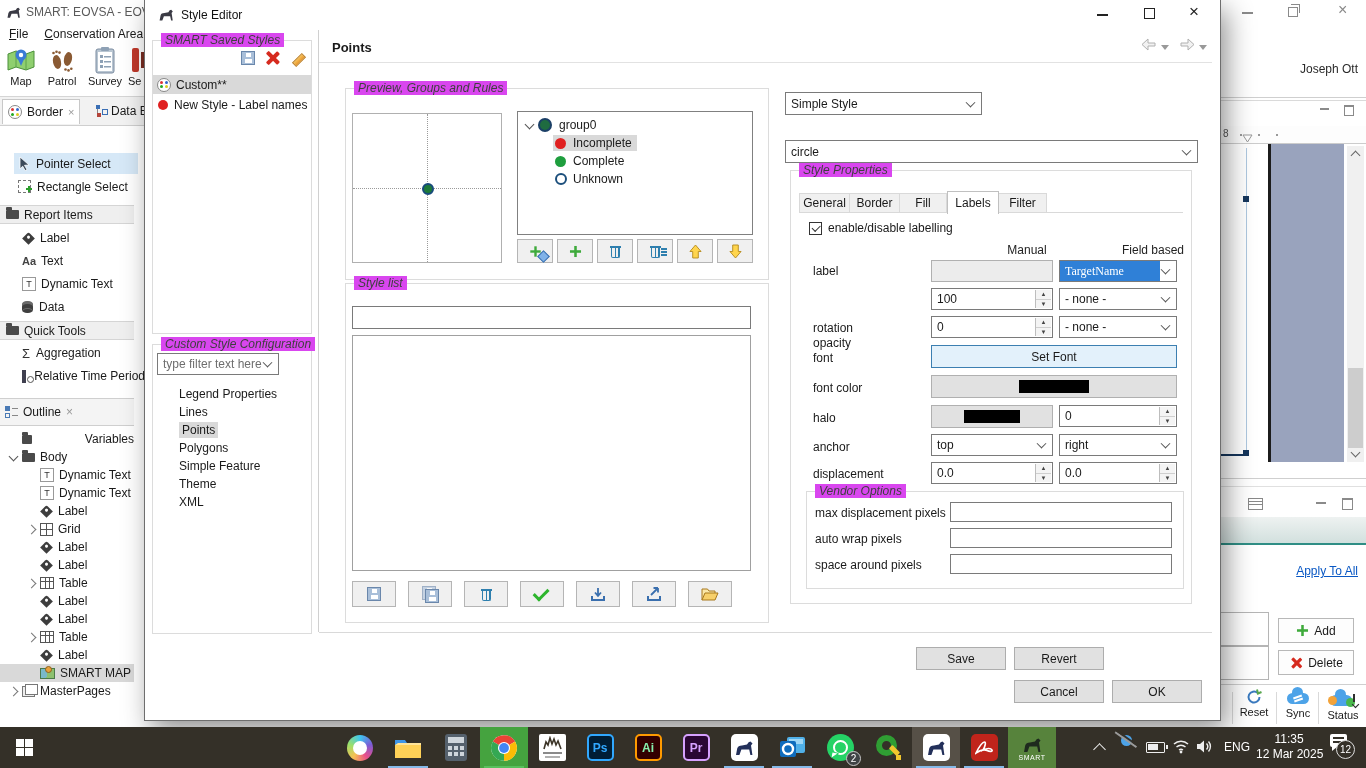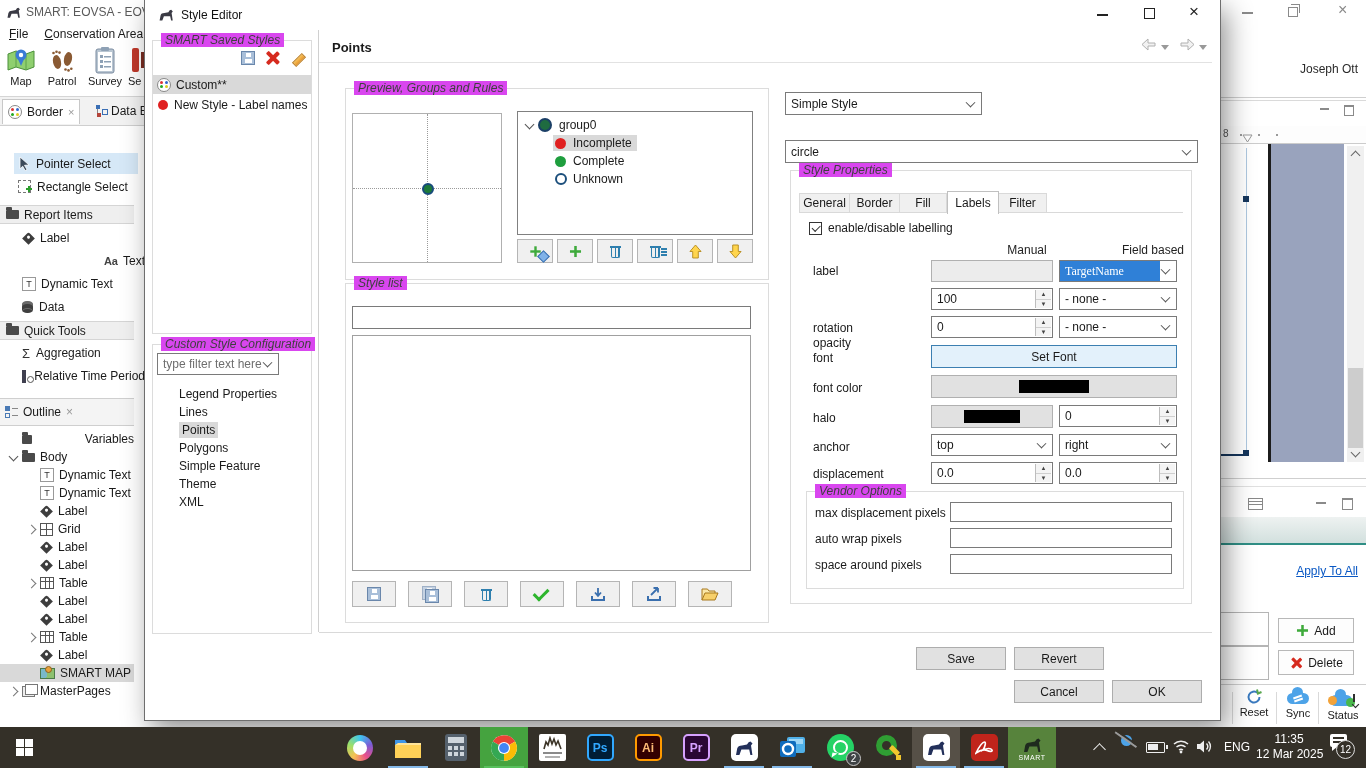--- a/index.html
+++ b/index.html
@@ -170,21 +170,21 @@
     </div>
 
     <div class="abs" style="left:0;top:205px;width:134px;height:19px;background:#efefef;border-top:1px solid #d5d5d5;border-bottom:1px solid #d5d5d5;display:flex;align-items:center;padding-left:6px;box-sizing:border-box;">
       <span class="icf"></span>
       <span>Report Items</span>
     </div>
     <div class="abs treerow" style="left:22px;top:228px;height:20px;">
       <span class="ictag"></span>
       <span>Label</span>
     </div>
-    <div class="abs treerow" style="left:22px;top:251px;height:20px;justify-content:flex-end;">
+    <div class="abs treerow" style="left:22px;top:251px;height:20px;">
       <span style="font-weight:bold;color:#444;margin-right:5px;font-size:11px;">Aa</span>
       <span>Text</span>
     </div>
     <div class="abs treerow" style="left:22px;top:274px;height:20px;">
       <span class="icdt">T</span>
       <span>Dynamic Text</span>
     </div>
     <div class="abs treerow" style="left:22px;top:297px;height:20px;">
       <span class="iccyl"></span>
       <span>Data</span>
@@ -749,21 +749,21 @@
         <i class="abs" style="left:4px;top:18px;width:19px;height:2px;background:#8a8a8a;"></i>
         <i class="abs" style="left:6px;top:22px;width:15px;height:2px;background:#b0b0b0;"></i>
       </span>
     </div>
     <div class="tile" style="left:576px;">
       <span class="adobe" style="background:#001e36;border:2px solid #31a8ff;color:#31a8ff;">
           <span>Ps</span>
         </span>
     </div>
     <div class="tile" style="left:624px;">
-      <span class="adobe" style="background:#330000;border:2px solid #ff9a00;color:#fdba74;">
+      <span class="adobe" style="background:#330000;border:2px solid #ff9a00;color:#86efac;">
           <span>Ai</span>
         </span>
     </div>
     <div class="tile" style="left:672px;">
       <span class="adobe" style="background:#2a0634;border:2px solid #d6a1ff;color:#d6a1ff;">
           <span>Pr</span>
         </span>
     </div>
     <div class="tile" style="left:720px;">
       <span style="width:27px;height:27px;background:#fff;border-radius:5px;display:flex;align-items:center;justify-content:center;">

